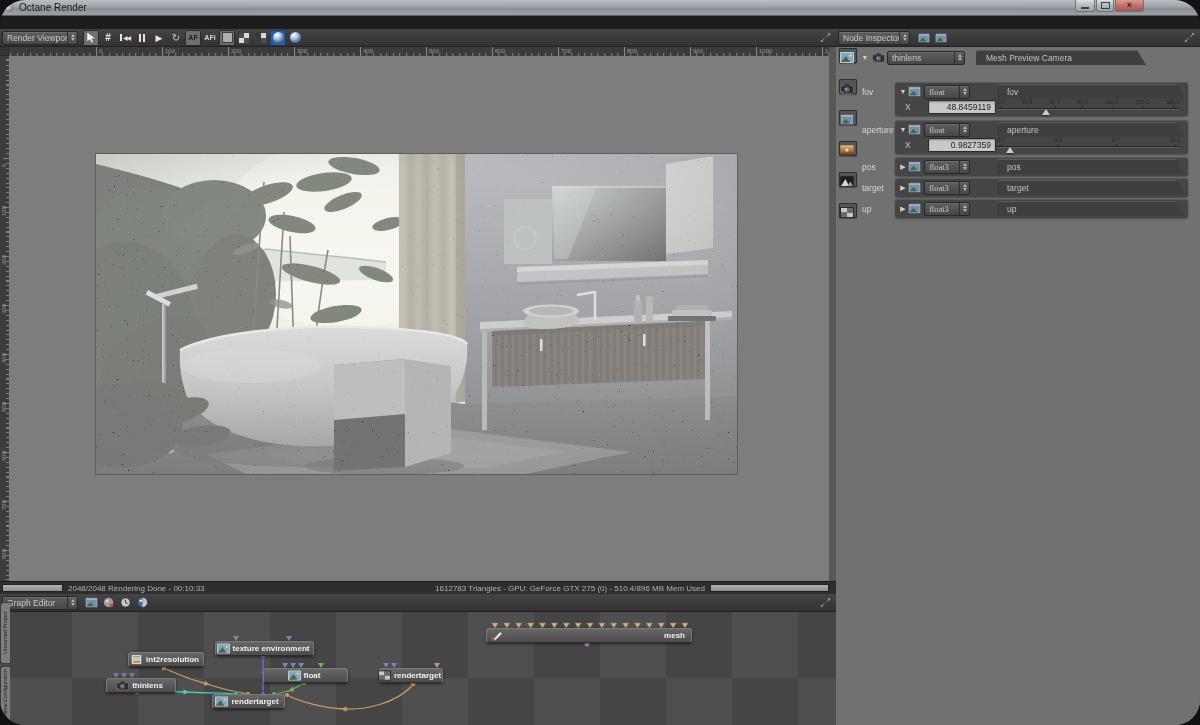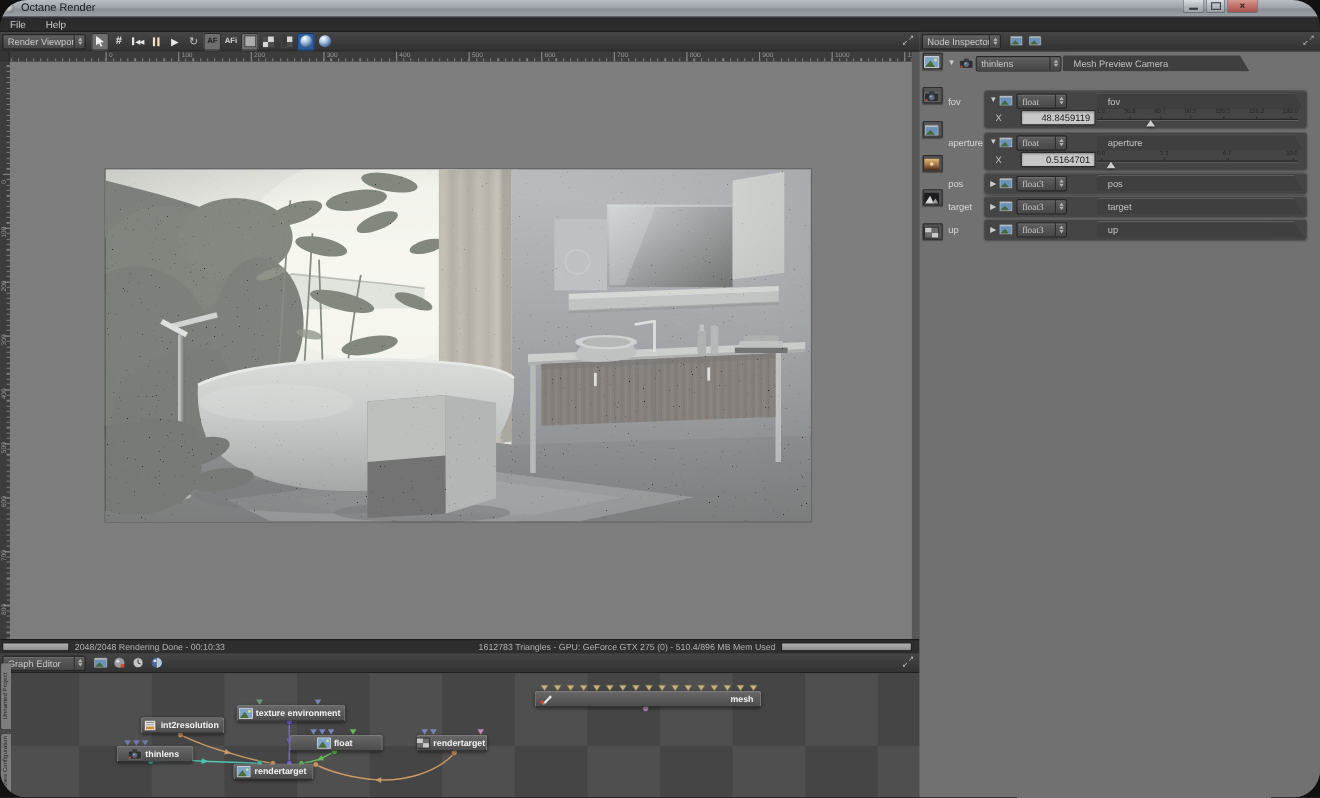--- a/index.html
+++ b/index.html
@@ -118,21 +118,21 @@
   .thumb-strip{position:absolute;left:3px;top:1px;width:18px;display:flex;flex-direction:column;gap:16px;}
   .thumb{width:16px;height:13px;border:1px solid #2e2e2e;border-radius:1px;background:#555;box-shadow:0 1px 1px rgba(0,0,0,.3);}
   .insp-main{position:absolute;left:24px;top:0;right:0;bottom:0;}
   .caret{font-size:7px;color:#cfcfcf;width:10px;text-align:center;}
   .tab{position:absolute;height:15px;background:#3f3f3f;box-shadow:inset 0 1px 0 #5c5c5c;
       clip-path:polygon(0 0,calc(100% - 9px) 0,100% 100%,0 100%);border-radius:3px 0 0 0;
       font-size:8.5px;color:#c2c2c2;display:flex;align-items:center;padding-left:10px;box-sizing:border-box;}
   .nhdr{position:absolute;left:0;top:3px;right:0;height:15px;display:flex;align-items:center;}
   .nhdr .nicon{margin:0 2px;}
   .nhdr .drop{width:78px;}
-  .nhdr .tab{left:106px;width:170px;top:0;}
+  .nhdr .tab{left:116px;width:170px;top:0;}
   .plabel{position:absolute;left:2px;font-size:8.5px;color:#d6d6d6;}
   .pgroup{position:absolute;left:35px;right:12px;background:#454545;border-radius:3px;
       box-shadow:inset 0 1px 0 #5a5a5a,0 1px 2px rgba(0,0,0,.35);}
   .grow{position:absolute;left:0;top:2px;right:0;height:15px;display:flex;align-items:center;}
   .grow .caret{margin-left:3px;}
   .grow .nicon{margin-right:3px;}
   .grow .drop{width:46px;font-family:Liberation Serif, serif;}
   .grow .tab{left:102px;right:3px;top:0;}
   .xlabel{position:absolute;left:10px;top:20px;font-size:8.5px;color:#c2c2c2;}
   .pinput{position:absolute;left:33px;top:18px;width:62px;height:12px;background:#c8c8c8;
@@ -230,24 +230,20 @@
         </div>
       <div class="wb wb-max" data-name="maximize-button">
           <i></i>
         </div>
       <div class="wb wb-close" data-name="close-button">
           <span data-name="close-icon">×</span>
         </div>
     </div>
   </div>
 
-  <div class="menubar" data-name="menu-bar">
-    <span class="menu-item" data-name="menu-file">File</span>
-    <span class="menu-item" data-name="menu-help">Help</span>
-  </div>
 
   <div class="panel viewport-panel" data-name="render-viewport-panel">
     <div class="phdr" data-name="render-viewport-header">
       <div class="drop" style="width:76px" data-name="panel-type-dropdown">
         <span class="lbl">Render Viewport</span>
         <span class="spin" data-name="dropdown-spinner">
             <i class="up"></i>
             <i class="dn"></i>
           </span>
       </div>
@@ -795,21 +791,21 @@
               <span class="spin" data-name="dropdown-spinner">
                   <i class="up"></i>
                   <i class="dn"></i>
                 </span>
             </div>
             <div class="tab" data-name="param-name-tab">
                 <span>aperture</span>
               </div>
           </div>
           <span class="xlabel" data-name="component-label">X</span>
-          <div class="pinput" data-name="aperture-value-input">0.5164701</div>
+          <div class="pinput" data-name="aperture-value-input">0.9827359</div>
           <div class="slider" data-name="aperture-slider">
             <div class="ticks">
                 <span data-name="slider-tick-label">0.0</span>
                 <span data-name="slider-tick-label">3.3</span>
                 <span data-name="slider-tick-label">6.7</span>
                 <span data-name="slider-tick-label">10.0</span>
               </div>
             <div class="track"></div>
             <i class="sl-thumb" data-name="slider-thumb" style="left: 6.9%;"></i>
           </div>

